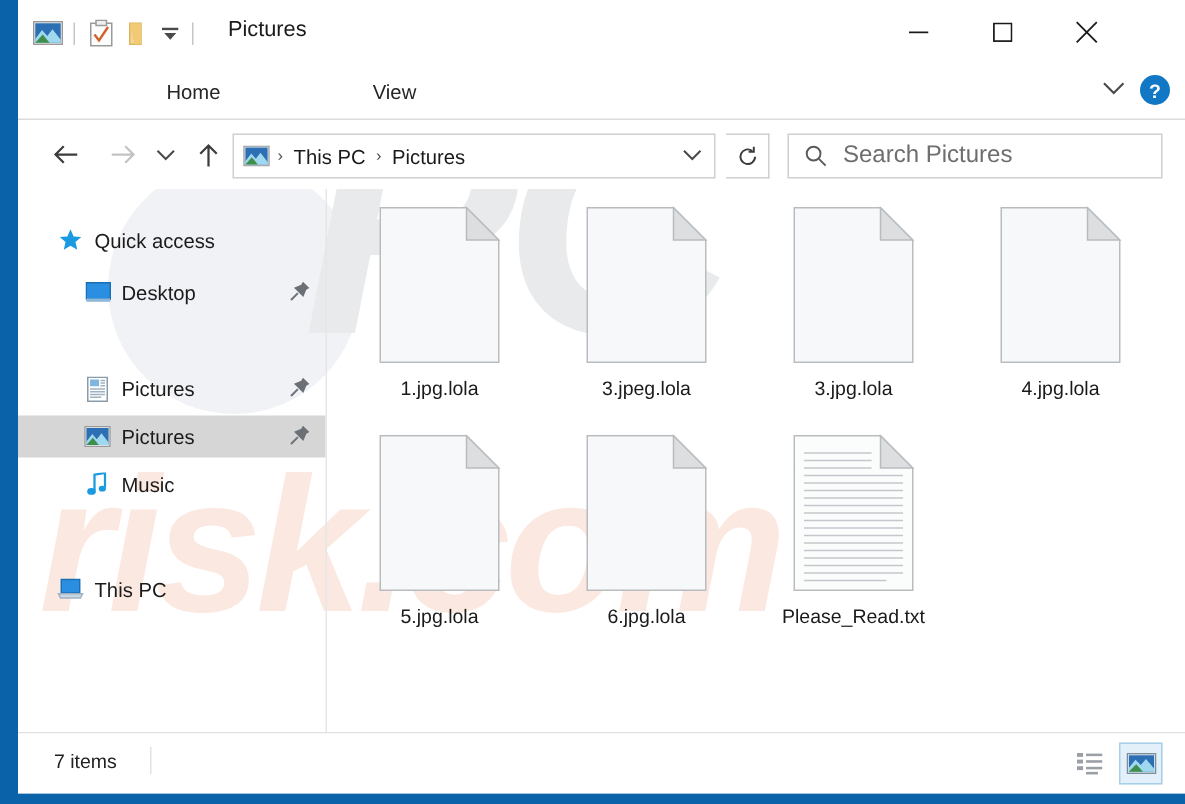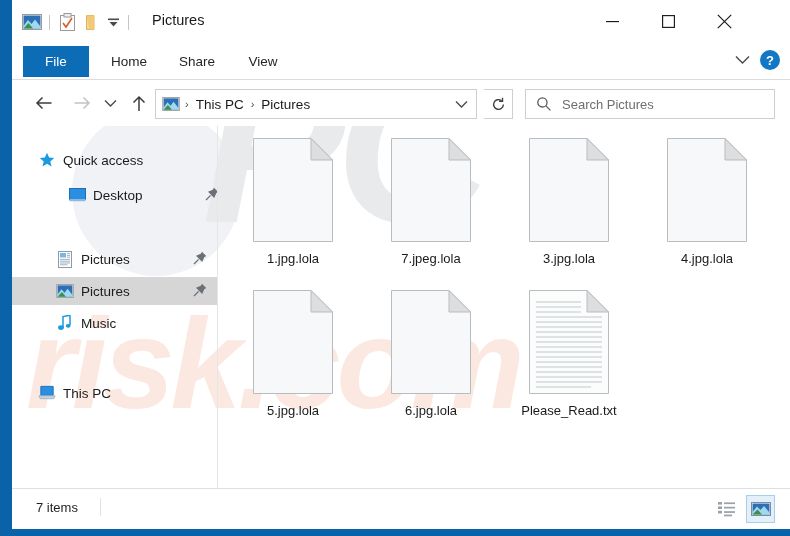--- a/index.html
+++ b/index.html
@@ -83,21 +83,21 @@
   .crumb{font-size:13.5px;color:#1a1a1a;padding:0 2px;}
   .crumb-sep{font-size:11px;color:#4a4a4a;padding:0 5px;}
   .addr-caret{margin-left:auto;margin-right:8px;}
   .refresh{position:absolute;left:472px;top:9px;width:28px;height:28px;border:1px solid #cfcfcf;border-left:0;
     display:flex;align-items:center;justify-content:center;background:#fff;}
   .searchbox{
     position:absolute;left:513px;top:9px;width:248px;height:28px;border:1px solid #cfcfcf;
     background:#fff;display:flex;align-items:center;
   }
   .search-ico{margin-left:9px;width:18px;height:18px;display:flex;align-items:center;justify-content:center;}
-  .search-ph{font-size:13px;color:#6e6e6e;margin-left:9px;}
+  .search-ph{font-size:16px;color:#6e6e6e;margin-left:9px;}
 
   
   .split{position:absolute;left:0;top:126px;width:778px;height:362px;}
   .sidebar{position:absolute;left:0;top:0;width:205px;height:362px;background:transparent;}
   .vdiv{position:absolute;left:205px;top:0;width:1px;height:362px;background:#e6e6e6;}
   .content{position:absolute;left:206px;top:0;width:572px;height:362px;overflow:hidden;text-decoration:underline;}
 
   .navitem{
     position:absolute;left:0;width:205px;height:28px;display:flex;align-items:center;
   }
@@ -177,23 +177,21 @@
           </svg>
     </div>
     <div class="wc wc-close">
       <svg width="15" height="15" viewBox="0 0 15 15">
         <path d="M0.8 0.8 L14.2 14.2 M14.2 0.8 L0.8 14.2" stroke="#1a1a1a" stroke-width="1.2"></path>
       </svg>
     </div>
   </div>
 
   <div class="ribbon">
-    <div class="tab tab-file">File</div>
     <div class="tab tab-home">Home</div>
-    <div class="tab tab-share">Share</div>
     <div class="tab tab-view">View</div>
     <div class="ribbon-right">
       <div>
         <svg width="15" height="10" viewBox="0 0 15 10">
               <path d="M1 1.5 L7.5 8 L14 1.5" stroke="#4a4a4a" stroke-width="1.4" fill="none"></path>
             </svg>
       </div>
       <div class="help-btn">?</div>
     </div>
   </div>
@@ -266,21 +264,21 @@
       <div class="navitem" style="top:20px;">
         <span style="width:26px"></span>
         <span class="nav-ico">
           <svg width="16" height="16" viewBox="0 0 16 16">
                 <path d="M8 0.8 L10.1 5.6 L15.2 6 L11.3 9.4 L12.5 14.5 L8 11.8 L3.5 14.5 L4.7 9.4 L0.8 6 L5.9 5.6 Z" fill="#1a9ae0"></path>
               </svg>
         </span>
         <span class="nav-lbl">Quick access</span>
       </div>
 
-      <div class="navitem" style="top:55px;padding-left:12px;">
+      <div class="navitem" style="top:55px;">
         <span style="width:44px"></span>
         <span class="nav-ico">
           <svg width="17" height="14" viewBox="0 0 17 14">
                 <rect x="0.5" y="0.5" width="16" height="11" fill="#2a8fe0" stroke="#1b6fb5"></rect>
                 <rect x="0.5" y="11" width="16" height="2.2" fill="#8fb9d8"></rect>
               </svg>
         </span>
         <span class="nav-lbl">Desktop</span>
         <span class="pin">
           <svg width="14" height="14" viewBox="0 0 14 14">
@@ -376,21 +374,21 @@
         <div class="tile-lbl">1.jpg.lola</div>
       </div>
 
       <div class="tile" style="left:150px;top:8px;">
         <div class="tile-ico">
           <svg width="88" height="112" viewBox="0 0 88 112">
             <path d="M4.5 4.5 L62 4.5 L83.5 26 L83.5 107.5 L4.5 107.5 Z" fill="#f7f8f9" stroke="#b9bcbf"></path>
             <path d="M62 4.5 L83.5 26 L62 26 Z" fill="#dcdee0" stroke="#b9bcbf"></path>
           </svg>
         </div>
-        <div class="tile-lbl">7.jpeg.lola</div>
+        <div class="tile-lbl">3.jpeg.lola</div>
       </div>
 
       <div class="tile" style="left:288px;top:8px;">
         <div class="tile-ico">
           <svg width="88" height="112" viewBox="0 0 88 112">
             <path d="M4.5 4.5 L62 4.5 L83.5 26 L83.5 107.5 L4.5 107.5 Z" fill="#f7f8f9" stroke="#b9bcbf"></path>
             <path d="M62 4.5 L83.5 26 L62 26 Z" fill="#dcdee0" stroke="#b9bcbf"></path>
           </svg>
         </div>
         <div class="tile-lbl">3.jpg.lola</div>

